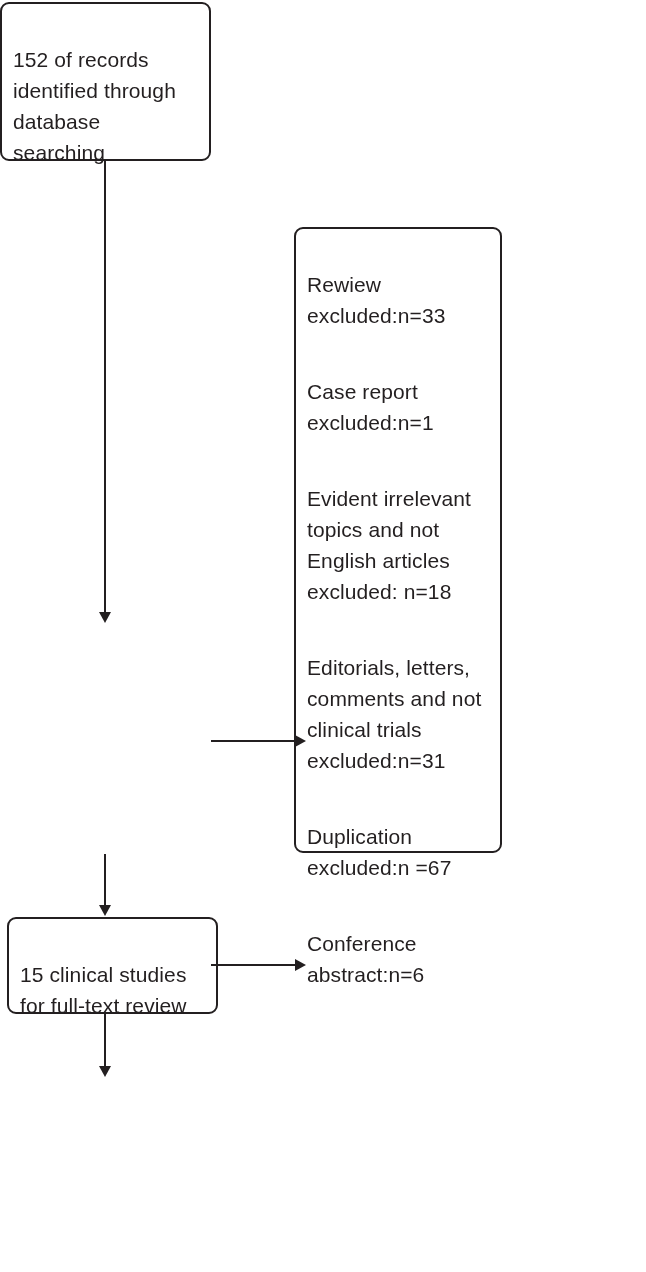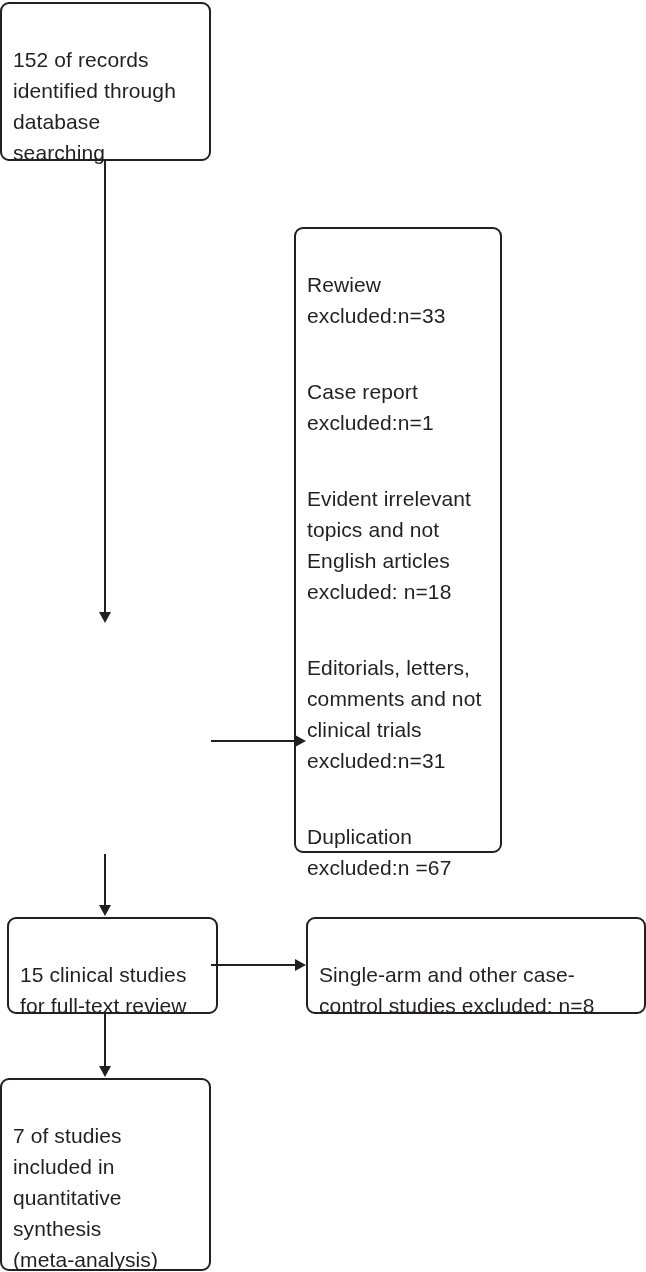--- a/index.html
+++ b/index.html
@@ -125,29 +125,18 @@
   <div class="arrow-down" id="conn-reviewed-fulltext-head"></div>
 
   <div class="node" id="node-fulltext">
     <div class="para">15 clinical studies
 for full-text review</div>
   </div>
 
   <div class="conn-line h-line" id="conn-fulltext-excluded-line"></div>
   <div class="arrow-right" id="conn-fulltext-excluded-head"></div>
 
-  <div class="node" id="node-excluded-fulltext">
-    <div class="para">Single-arm and other case-
-control studies excluded: n=8</div>
-  </div>
 
   <div class="conn-line v-line" id="conn-fulltext-included-line"></div>
   <div class="arrow-down" id="conn-fulltext-included-head"></div>
 
-  <div class="node" id="node-included">
-    <div class="para">7 of studies
-included in
-quantitative
-synthesis
-(meta-analysis)</div>
-  </div>
 
 </div>
 
 </body></html>

